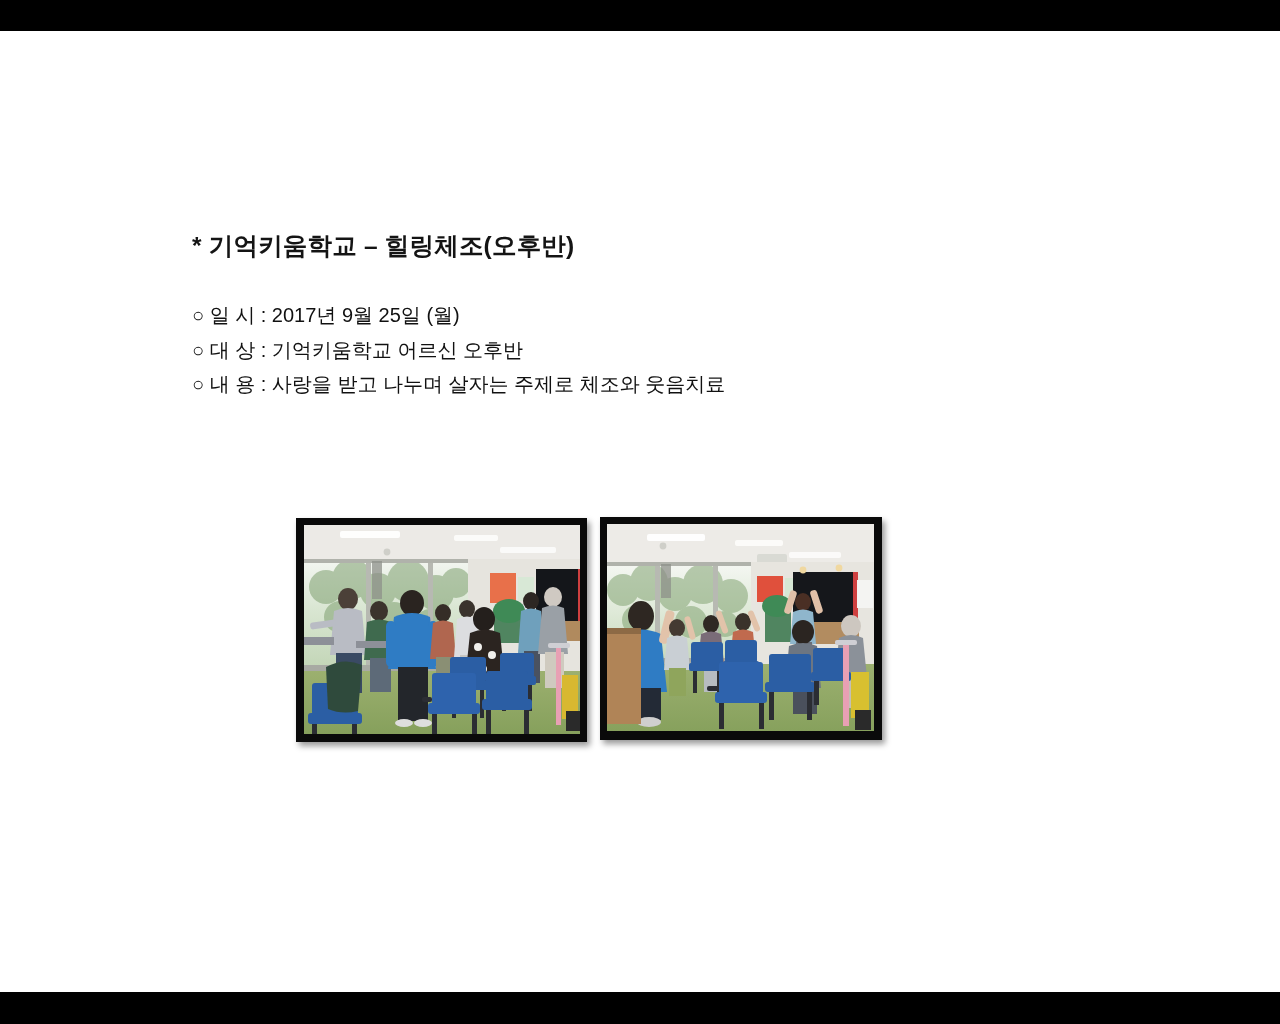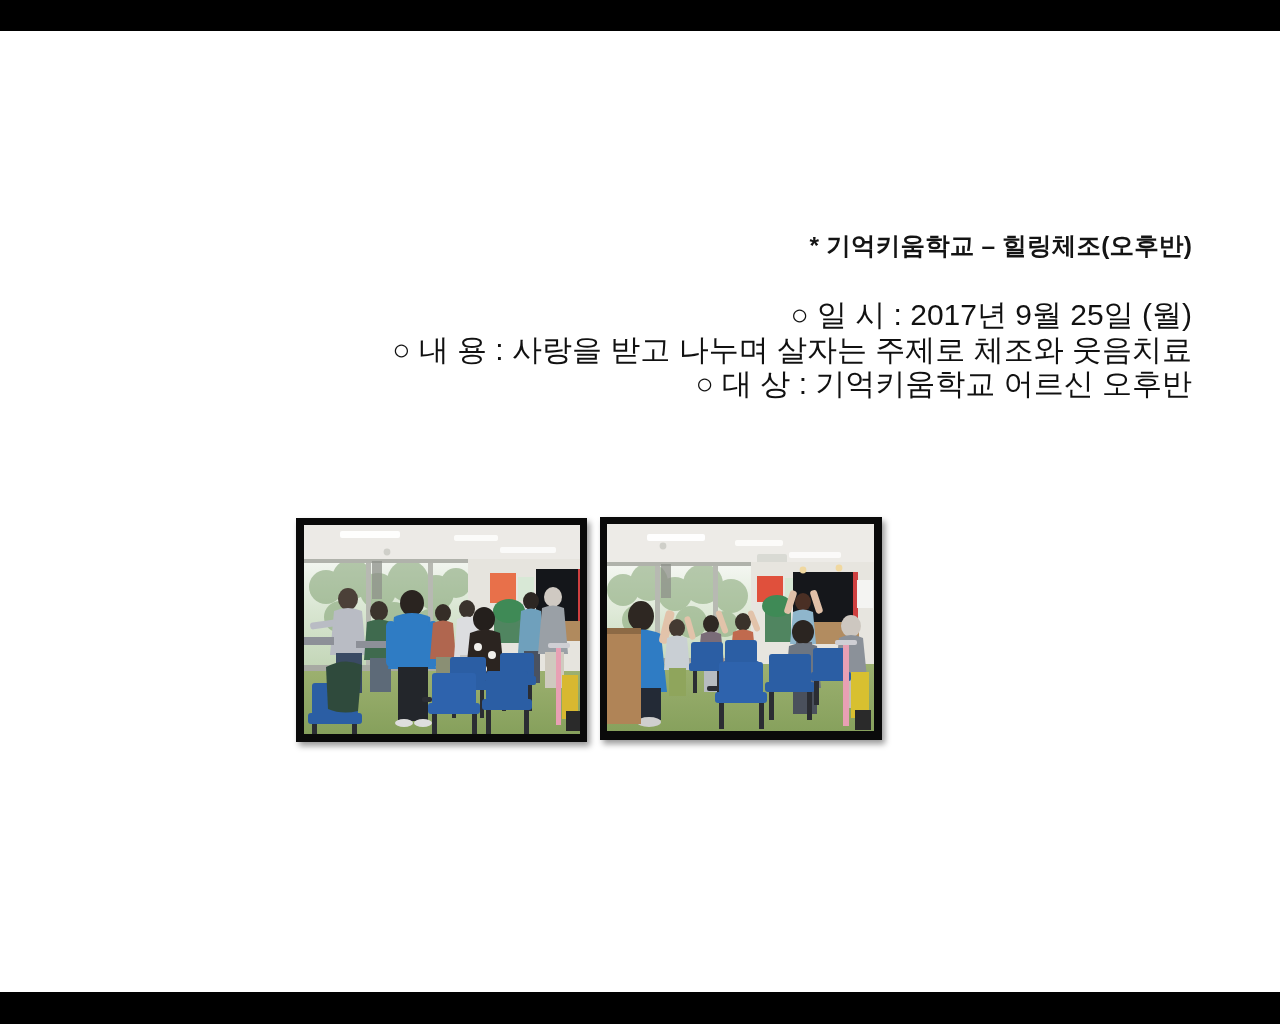--- a/index.html
+++ b/index.html
@@ -13,21 +13,20 @@
     overflow: hidden;
     font-family: "Liberation Sans", sans-serif;
   }
   .slide-stage {
     position: absolute;
     left: 0;
     top: 0;
     width: 1280px;
     height: 736px;
     background: #000000;
-    text-align: right;
   }
   .letterbox-top {
     position: absolute;
     left: 0; top: 0;
     width: 1280px; height: 31px;
     background: #000000;
   }
   .letterbox-bottom {
     position: absolute;
     left: 0; top: 992px;
@@ -51,21 +50,21 @@
     font-size: 24.5px;
     font-weight: bold;
     color: #141414;
     letter-spacing: 0.2px;
     line-height: 1.2;
     white-space: pre;
     margin: 0 0 38px 0;
   }
   .detail-line {
     font-family: "Liberation Sans", sans-serif;
-    font-size: 30px;
+    font-size: 20px;
     font-weight: normal;
     color: #111111;
     line-height: 34.5px;
     white-space: pre;
     margin: 0;
   }
   .photo-row {
     position: absolute;
     left: 0;
     top: 0;
@@ -108,22 +107,22 @@
 
 <div class="slide-stage">
 
   <div class="letterbox-top"></div>
 
   <div class="slide-canvas">
 
     <div class="text-block">
       <h1 class="slide-title">* 기억키움학교 – 힐링체조(오후반)</h1>
       <p class="detail-line">○ 일 시 : 2017년 9월 25일 (월)</p>
+      <p class="detail-line">○ 대 상 : 기억키움학교 어르신 오후반</p>
       <p class="detail-line">○ 내 용 : 사랑을 받고 나누며 살자는 주제로 체조와 웃음치료</p>
-      <p class="detail-line">○ 대 상 : 기억키움학교 어르신 오후반</p>
     </div>
 
     <div class="photo-row">
 
       <div class="photo-frame left">
         <div class="photo-inner">
           <svg class="scene" viewBox="0 0 276 209" preserveAspectRatio="none">
             <defs>
               <linearGradient id="winL" x1="0" y1="0" x2="0" y2="1">
                 <stop offset="0%" stop-color="#f3f6f1"></stop>

